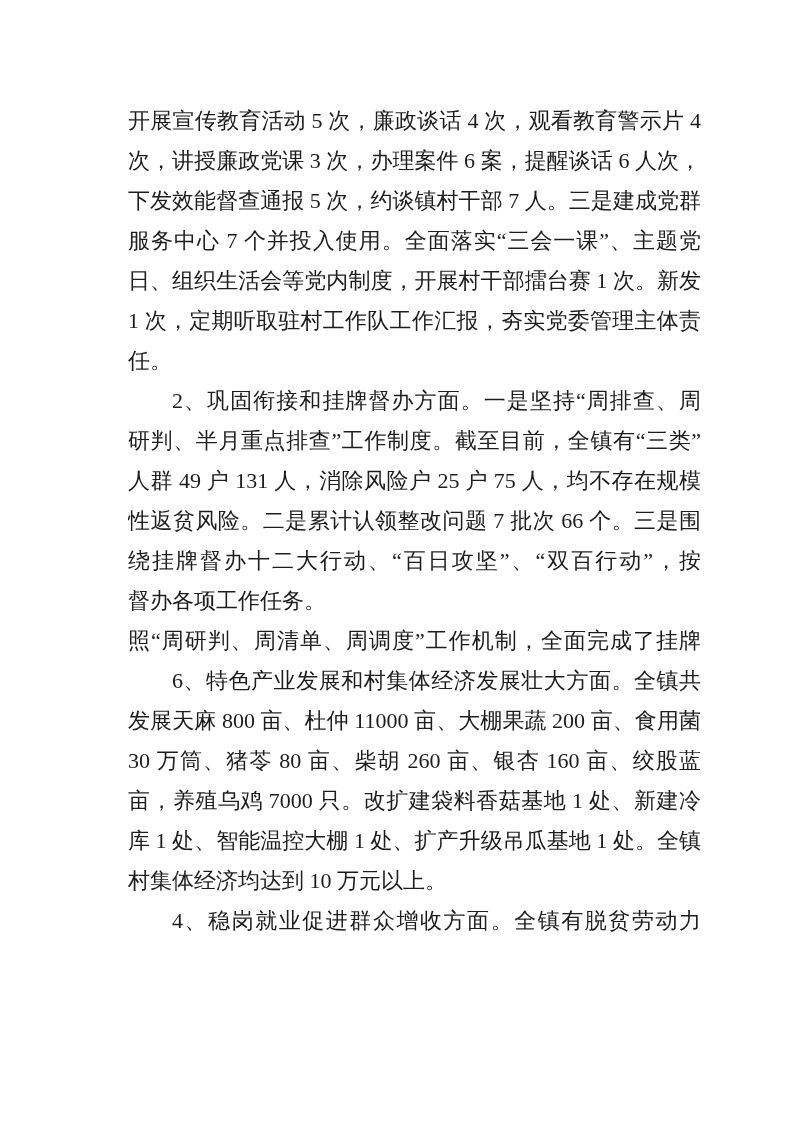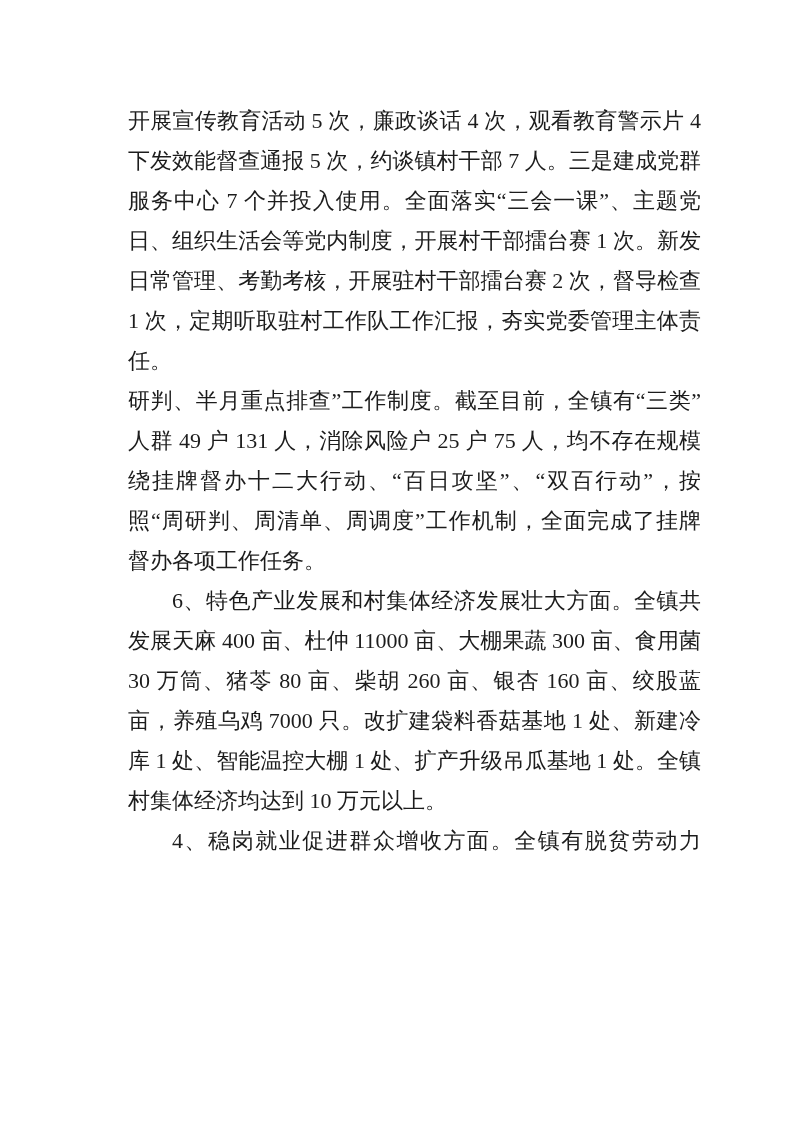--- a/index.html
+++ b/index.html
@@ -48,37 +48,39 @@
     font-weight: normal;
   }
 </style>
 </head>
 <body>
 
 <div class="page" style="background: rgb(255, 255, 255);">
   <div class="text-block" style="color: rgb(28, 28, 28);">
       <div class="paragraph">
         <div class="line"><span class="seg">开展宣传教育活动 5 次，廉政谈话 4 次，观看教育警示片 4</span></div>
+        <div class="line"><span class="seg">次，讲授廉政党课 3 次，办理案件 6 案，提醒谈话 6 人次，</span></div>
         <div class="line"><span class="seg">下发效能督查通报 5 次，约谈镇村干部 7 人。</span><span class="seg bold">三是</span><span class="seg">建成党群</span></div>
         <div class="line"><span class="seg">服务中心 7 个并投入使用。全面落实“三会一课”、主题党</span></div>
         <div class="line"><span class="seg">日、组织生活会等党内制度，开展村干部擂台赛 1 次。新发</span></div>
-        <div class="line"><span class="seg">日常管理、考勤考核，开展驻村干部擂台赛 2 次，督导检查</span></div>
         <div class="line"><span class="seg">1 次，定期听取驻村工作队工作汇报，夯实党委管理主体责</span></div>
         <div class="line line-end"><span class="seg">任。</span></div>
       </div>
       <div class="paragraph">
+        <div class="line indent"><span class="seg">2、巩固衔接和挂牌督办方面。</span><span class="seg bold">一是</span><span class="seg">坚持“周排查、周</span></div>
         <div class="line"><span class="seg">研判、半月重点排查”工作制度。截至目前，全镇有“三类”</span></div>
         <div class="line"><span class="seg">人群 49 户 131 人，消除风险户 25 户 75 人，均不存在规模</span></div>
+        <div class="line"><span class="seg">性返贫风险。</span><span class="seg bold">二是</span><span class="seg">累计认领整改问题 7 批次 66 个。</span><span class="seg bold">三是</span><span class="seg">围</span></div>
         <div class="line"><span class="seg">绕挂牌督办十二大行动、“百日攻坚”、“双百行动”，按</span></div>
+        <div class="line line-end"><span class="seg">督办各项工作任务。</span></div>
         <div class="line"><span class="seg">照“周研判、周清单、周调度”工作机制，全面完成了挂牌</span></div>
-        <div class="line line-end"><span class="seg">督办各项工作任务。</span></div>
       </div>
       <div class="paragraph">
         <div class="line indent"><span class="seg">6、特色产业发展和村集体经济发展壮大方面。全镇共</span></div>
-        <div class="line"><span class="seg">发展天麻 400 亩、杜仲 11000 亩、大棚果蔬 300 亩、食用菌</span></div>
+        <div class="line"><span class="seg">发展天麻 800 亩、杜仲 11000 亩、大棚果蔬 200 亩、食用菌</span></div>
         <div class="line"><span class="seg">30 万筒、猪苓 80 亩、柴胡 260 亩、银杏 160 亩、绞股蓝 200</span></div>
         <div class="line"><span class="seg">亩，养殖乌鸡 7000 只。改扩建袋料香菇基地 1 处、新建冷</span></div>
         <div class="line"><span class="seg">库 1 处、智能温控大棚 1 处、扩产升级吊瓜基地 1 处。全镇</span></div>
         <div class="line line-end"><span class="seg">村集体经济均达到 10 万元以上。</span></div>
       </div>
       <div class="paragraph">
         <div class="line indent"><span class="seg">4、稳岗就业促进群众增收方面。全镇有脱贫劳动力 1412</span></div>
       </div>
     </div>
 </div>

